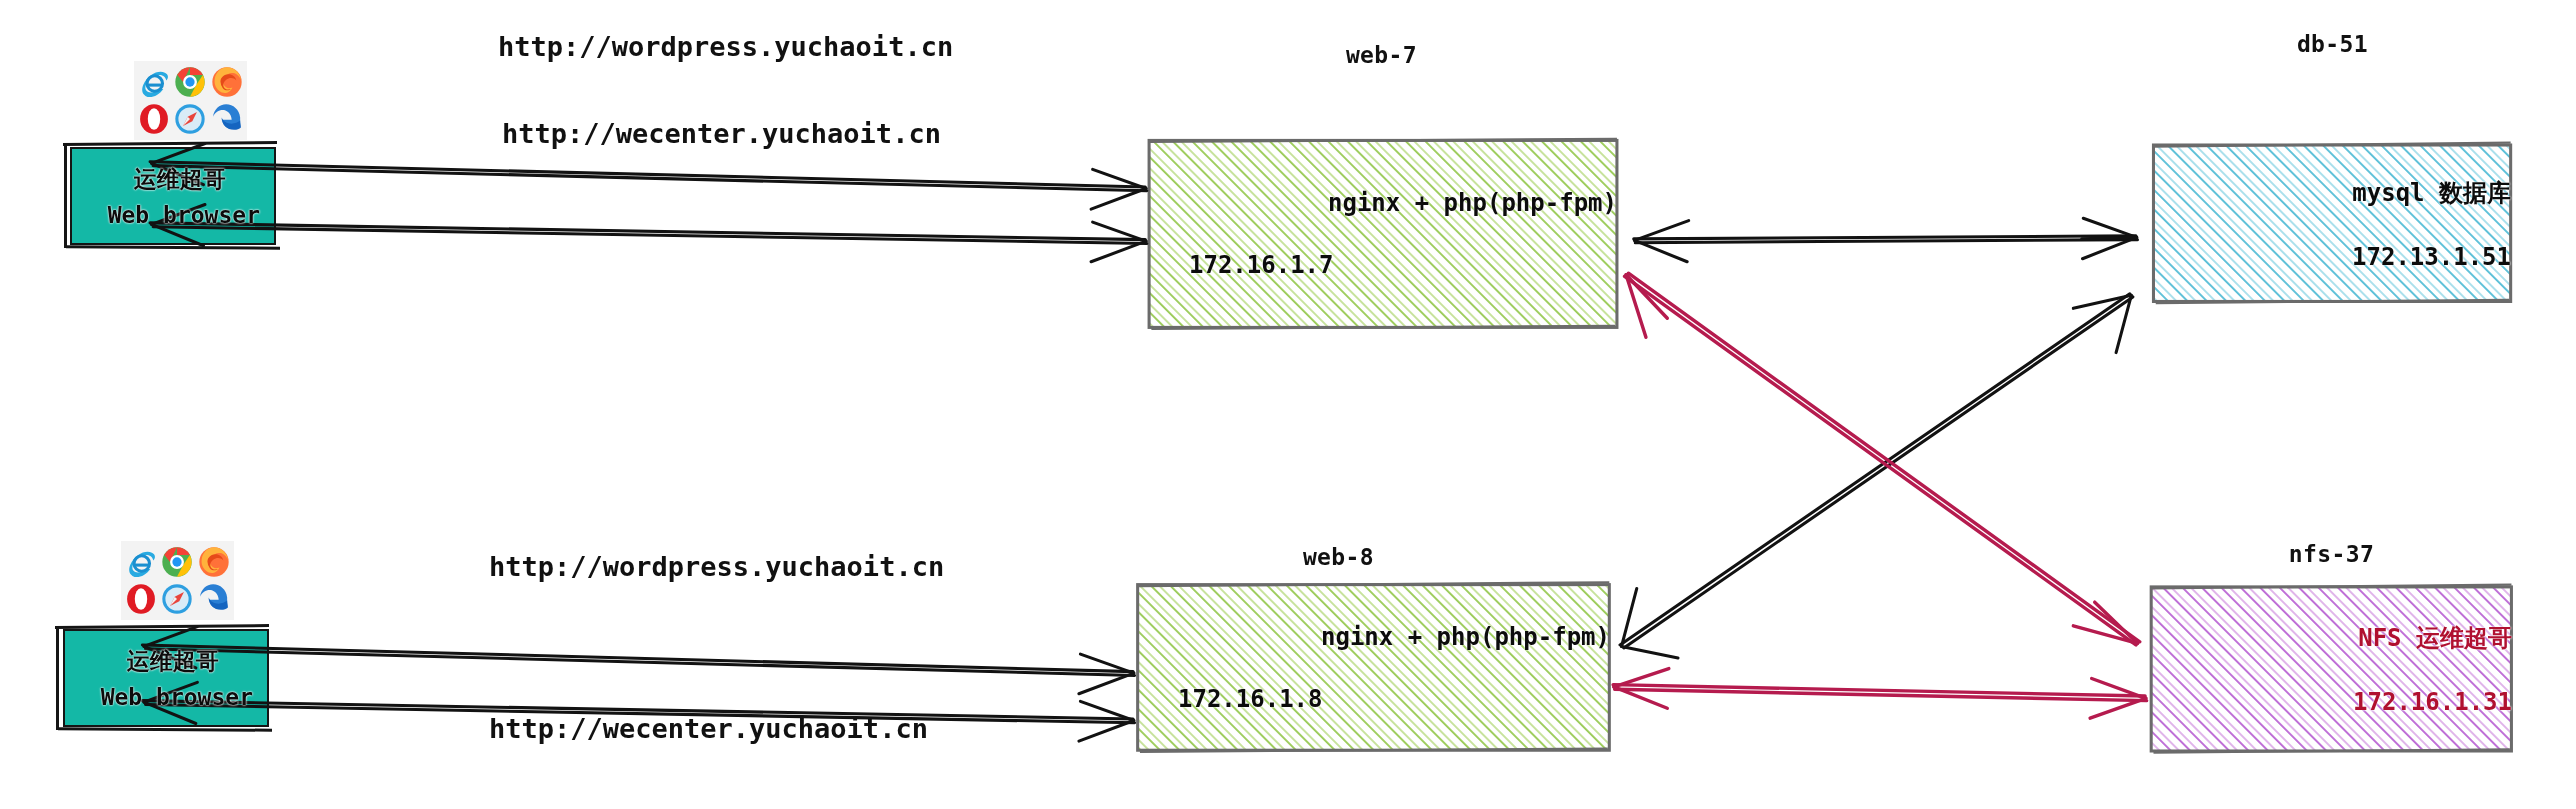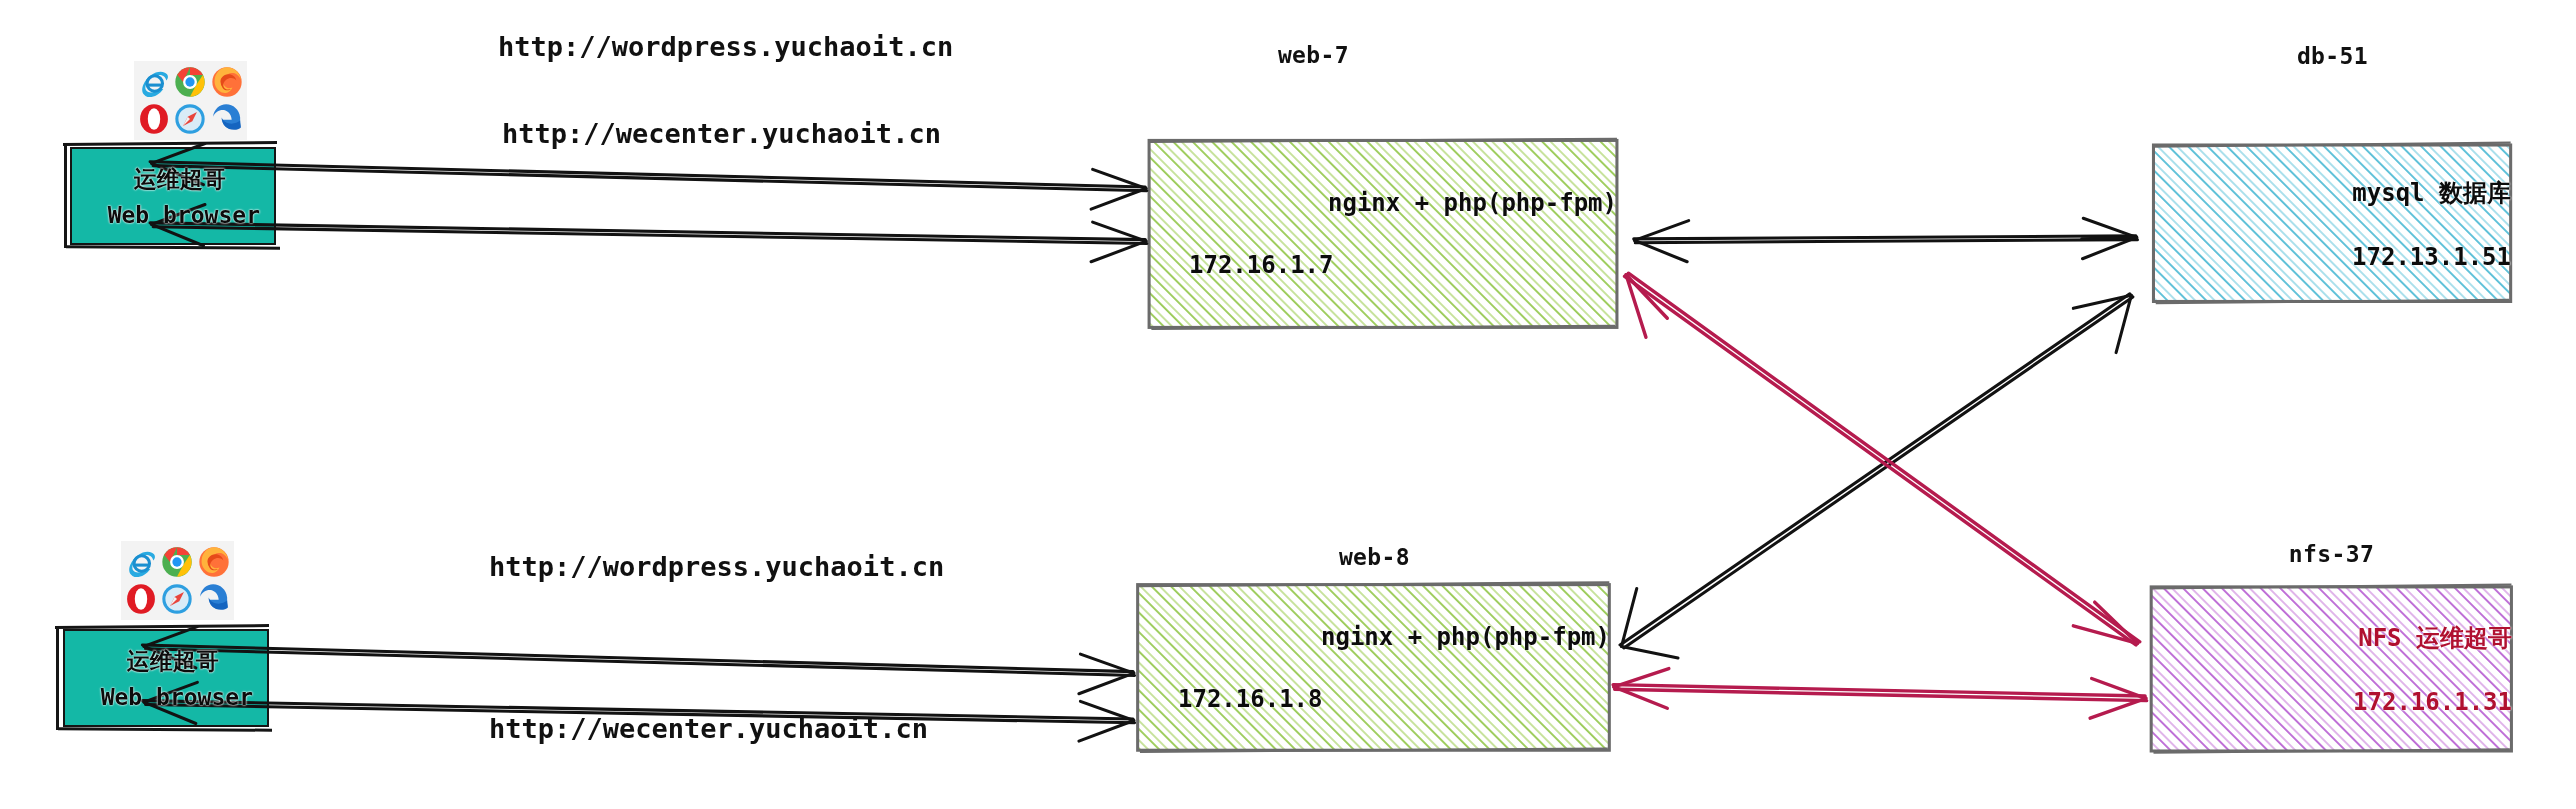--- a/index.html
+++ b/index.html
@@ -289,27 +289,27 @@
     <span class="box-text gap">Web browser</span>
   </div>
 
   <div class="sketch-edge" style="left:63px; top:142px; width:214px; height:3.1px; transform:rotate(-0.5deg);"></div>
   <div class="sketch-edge" style="left:64px; top:144px; width:3.1px; height:104px;"></div>
   <div class="sketch-edge" style="left:66px; top:246px; width:214px; height:3.1px; transform:rotate(0.4deg);"></div>
 
   <div class="edge-label" style="left:498px; top:30.5px;">http://wordpress.yuchaoit.cn</div>
   <div class="edge-label" style="left:502px; top:118px;">http://wecenter.yuchaoit.cn</div>
 
-  <div class="node-label" style="left:1199px; top:42px; width:229px;">web-7</div>
+  <div class="node-label" style="left:1267px; top:42px; width:229px;">web-7</div>
   <div class="node" style="left:1149px; top:140px; width:468px; height:187px;">
     <span class="box-text">nginx + php(php-fpm)</span>
     <span class="box-text gap" style="align-self:flex-start; margin-left:40px;">172.16.1.7</span>
   </div>
 
-  <div class="node-label" style="left:2218px; top:30.5px; width:229px;margin-top:12px;">db-51</div>
+  <div class="node-label" style="left:2218px; top:30.5px; width:229px;">db-51</div>
   <div class="node" style="left:2154px; top:145px; width:357px; height:157px;">
     <span class="box-text">mysql 数据库</span>
     <span class="box-text gap">172.13.1.51</span>
   </div>
 
   <div class="browser-grid" style="left:121px; top:541px; width:113px; height:79px;">
     <div class="bicon">
       <svg width="34" height="34" viewBox="0 0 44 44">
         <path d="M8 26c6-14 20-20 28-16 5 2 5 7 2 10-2-9-13-9-20-3-6 5-9 12-6 16 3 4 11 3 16-2h6c-6 9-17 13-23 9-5-3-5-9-3-14z" fill="#29aae1"></path>
         <circle cx="23" cy="24" r="10" fill="none" stroke="#1a8fd0" stroke-width="4"></circle>
@@ -359,21 +359,21 @@
     <span class="box-text">运维超哥</span>
     <span class="box-text gap">Web browser</span>
   </div>
   <div class="sketch-edge" style="left:55px; top:625px; width:214px; height:3.1px; transform:rotate(-0.5deg);"></div>
   <div class="sketch-edge" style="left:56px; top:626px; width:3.1px; height:104px;"></div>
   <div class="sketch-edge" style="left:58px; top:728px; width:214px; height:3.1px; transform:rotate(0.4deg);"></div>
 
   <div class="edge-label" style="left:489px; top:551px;">http://wordpress.yuchaoit.cn</div>
   <div class="edge-label" style="left:489px; top:713px;">http://wecenter.yuchaoit.cn</div>
 
-  <div class="node-label" style="left:1260px; top:544px; width:229px;">web-8</div>
+  <div class="node-label" style="left:1224px; top:544px; width:229px;">web-8</div>
   <div class="node" style="left:1138px; top:585px; width:472px; height:166px;">
     <span class="box-text">nginx + php(php-fpm)</span>
     <span class="box-text gap" style="align-self:flex-start; margin-left:40px;">172.16.1.8</span>
   </div>
 
   <div class="node-label" style="left:2217px; top:541px; width:229px;">nfs-37</div>
   <div class="node" style="left:2152px; top:587px; width:360px; height:164px;">
     <span class="box-text red">NFS 运维超哥</span>
     <span class="box-text red gap">172.16.1.31</span>
   </div>

